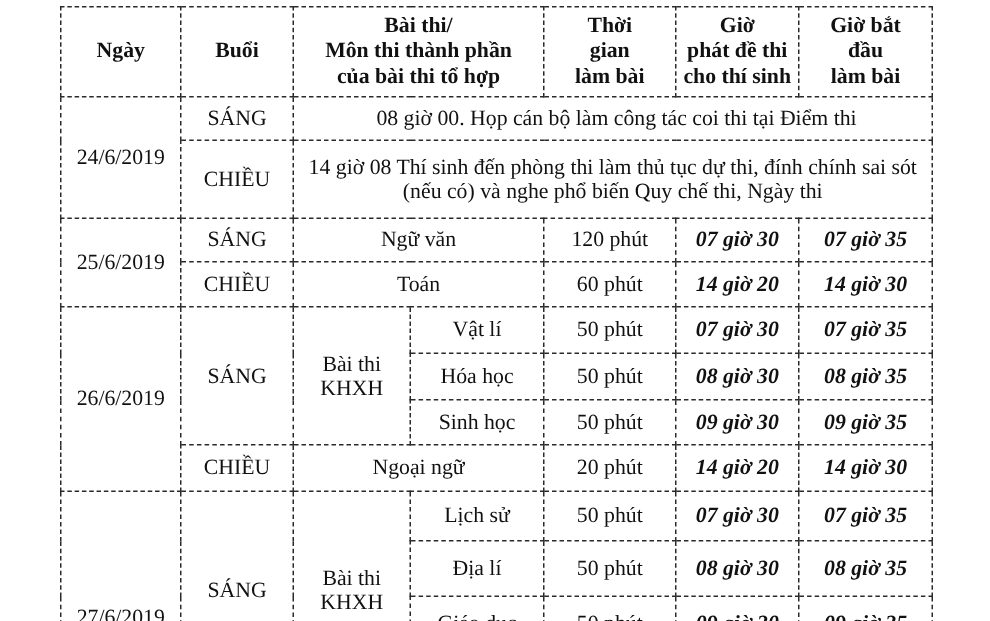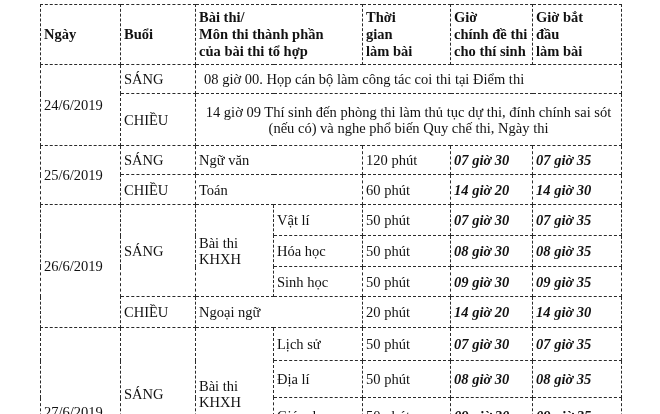--- a/index.html
+++ b/index.html
@@ -24,21 +24,21 @@
     table.schedule {
       position: absolute;
       left: 40px;
       top: 4px;
       border-collapse: collapse;
       table-layout: fixed;
       width: 581px;
     }
     table.schedule td, table.schedule th {
       border: 1.3px dashed #2a2a2a;
-      text-align: left;
+      text-align: center;
       vertical-align: middle;
       padding: 0 3px;
       font-size: 14.5px;
       line-height: 16px;
       overflow: hidden;
     }
     table.schedule th {
       font-weight: bold;
       font-size: 14.5px;
       line-height: 17px;
@@ -73,39 +73,39 @@
       <span class="line">Môn thi thành phần</span>
       <span class="line">của bài thi tổ hợp</span>
     </th>
     <th>
       <span class="line">Thời</span>
       <span class="line">gian</span>
       <span class="line">làm bài</span>
     </th>
     <th>
       <span class="line">Giờ</span>
-      <span class="line">chính đề thi</span>
+      <span class="line">phát đề thi</span>
       <span class="line">cho thí sinh</span>
     </th>
     <th>
       <span class="line">Giờ bắt</span>
       <span class="line">đầu</span>
       <span class="line">làm bài</span>
     </th>
   </tr>
 
   <tr style="height:29px">
     <td rowspan="2">24/6/2019</td>
     <td>SÁNG</td>
     <td colspan="5" class="left-note">08 giờ 00. Họp cán bộ làm công tác coi thi tại Điểm thi</td>
   </tr>
   <tr style="height:52px">
     <td>CHIỀU</td>
     <td colspan="5" class="center-note">
-      <span class="line">14 giờ 09  Thí sinh đến phòng thi làm thủ tục dự thi, đính chính sai sót</span>
+      <span class="line">14 giờ 08  Thí sinh đến phòng thi làm thủ tục dự thi, đính chính sai sót</span>
       <span class="line">(nếu có) và nghe phổ biến Quy chế thi, Ngày thi</span>
     </td>
   </tr>
 
   <tr style="height:29px">
     <td rowspan="2">25/6/2019</td>
     <td>SÁNG</td>
     <td colspan="2">Ngữ văn</td>
     <td>120 phút</td>
     <td class="bold">07 giờ 30</td>

